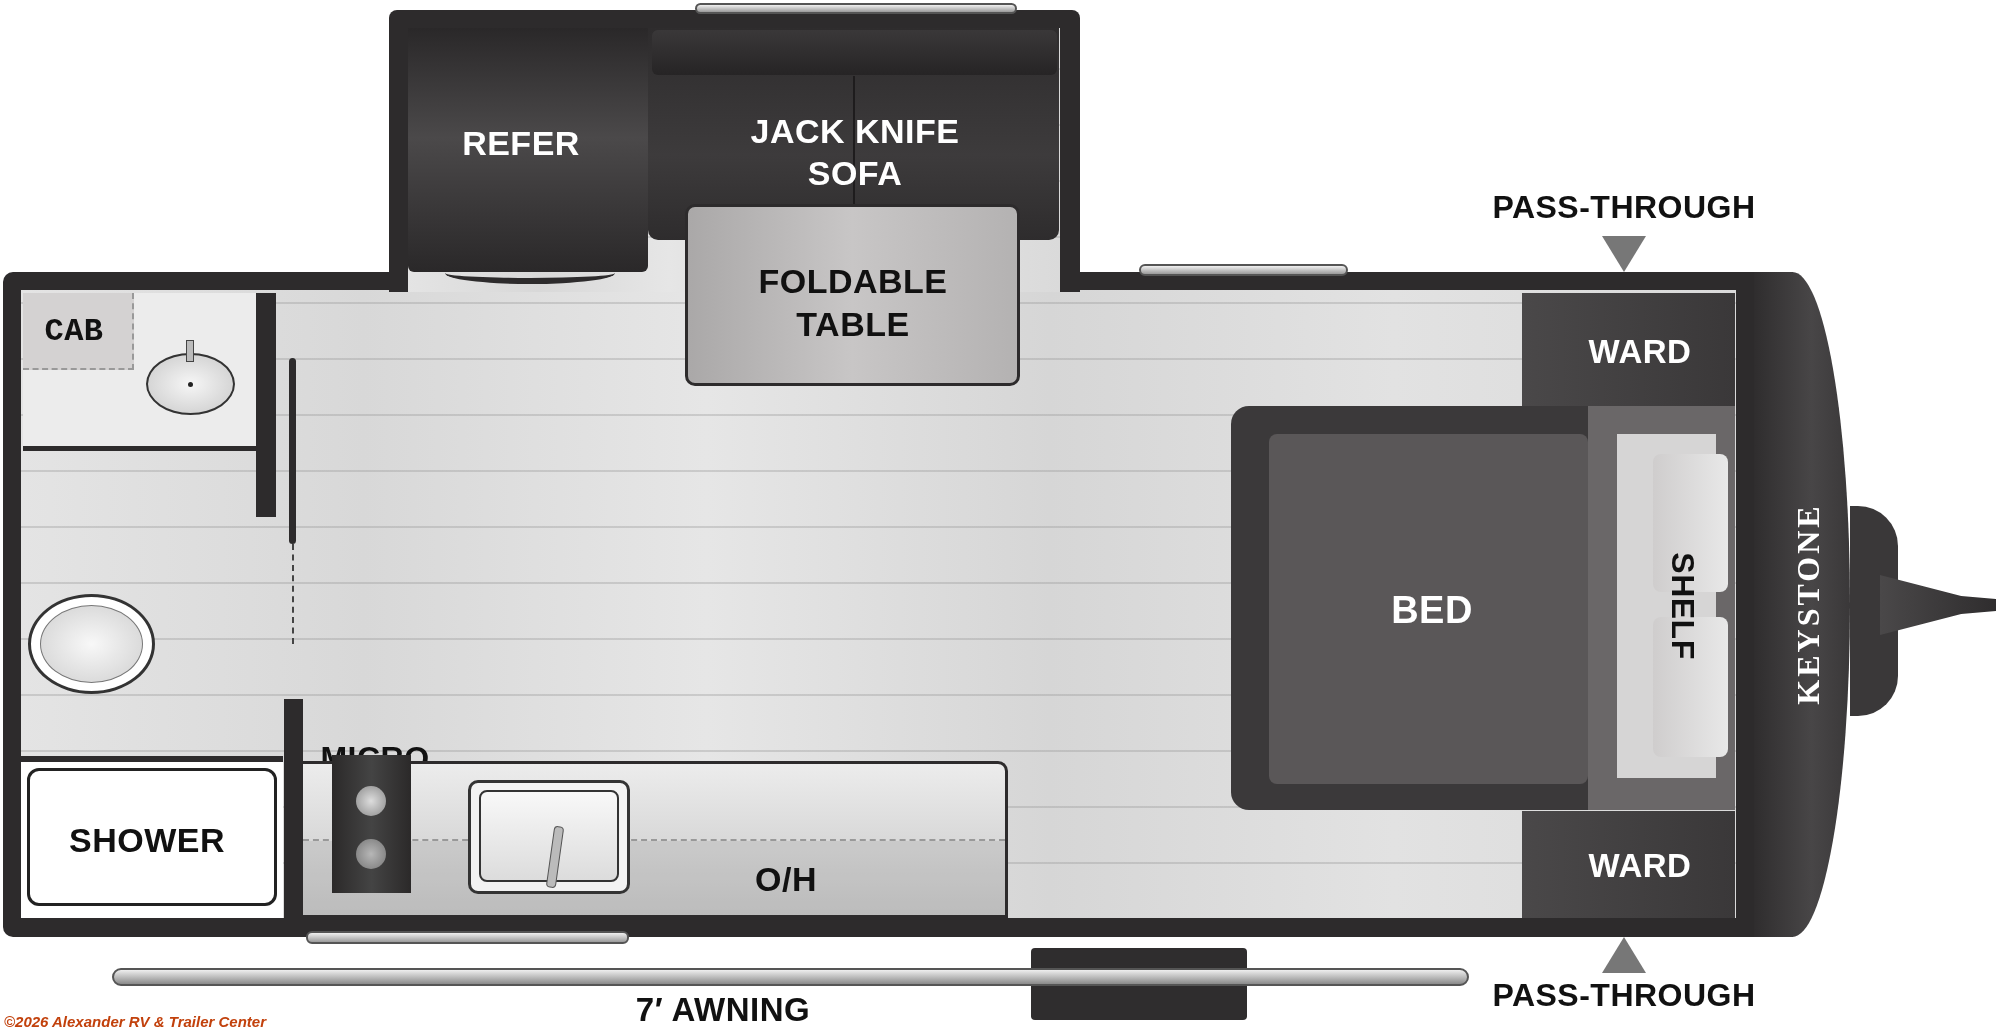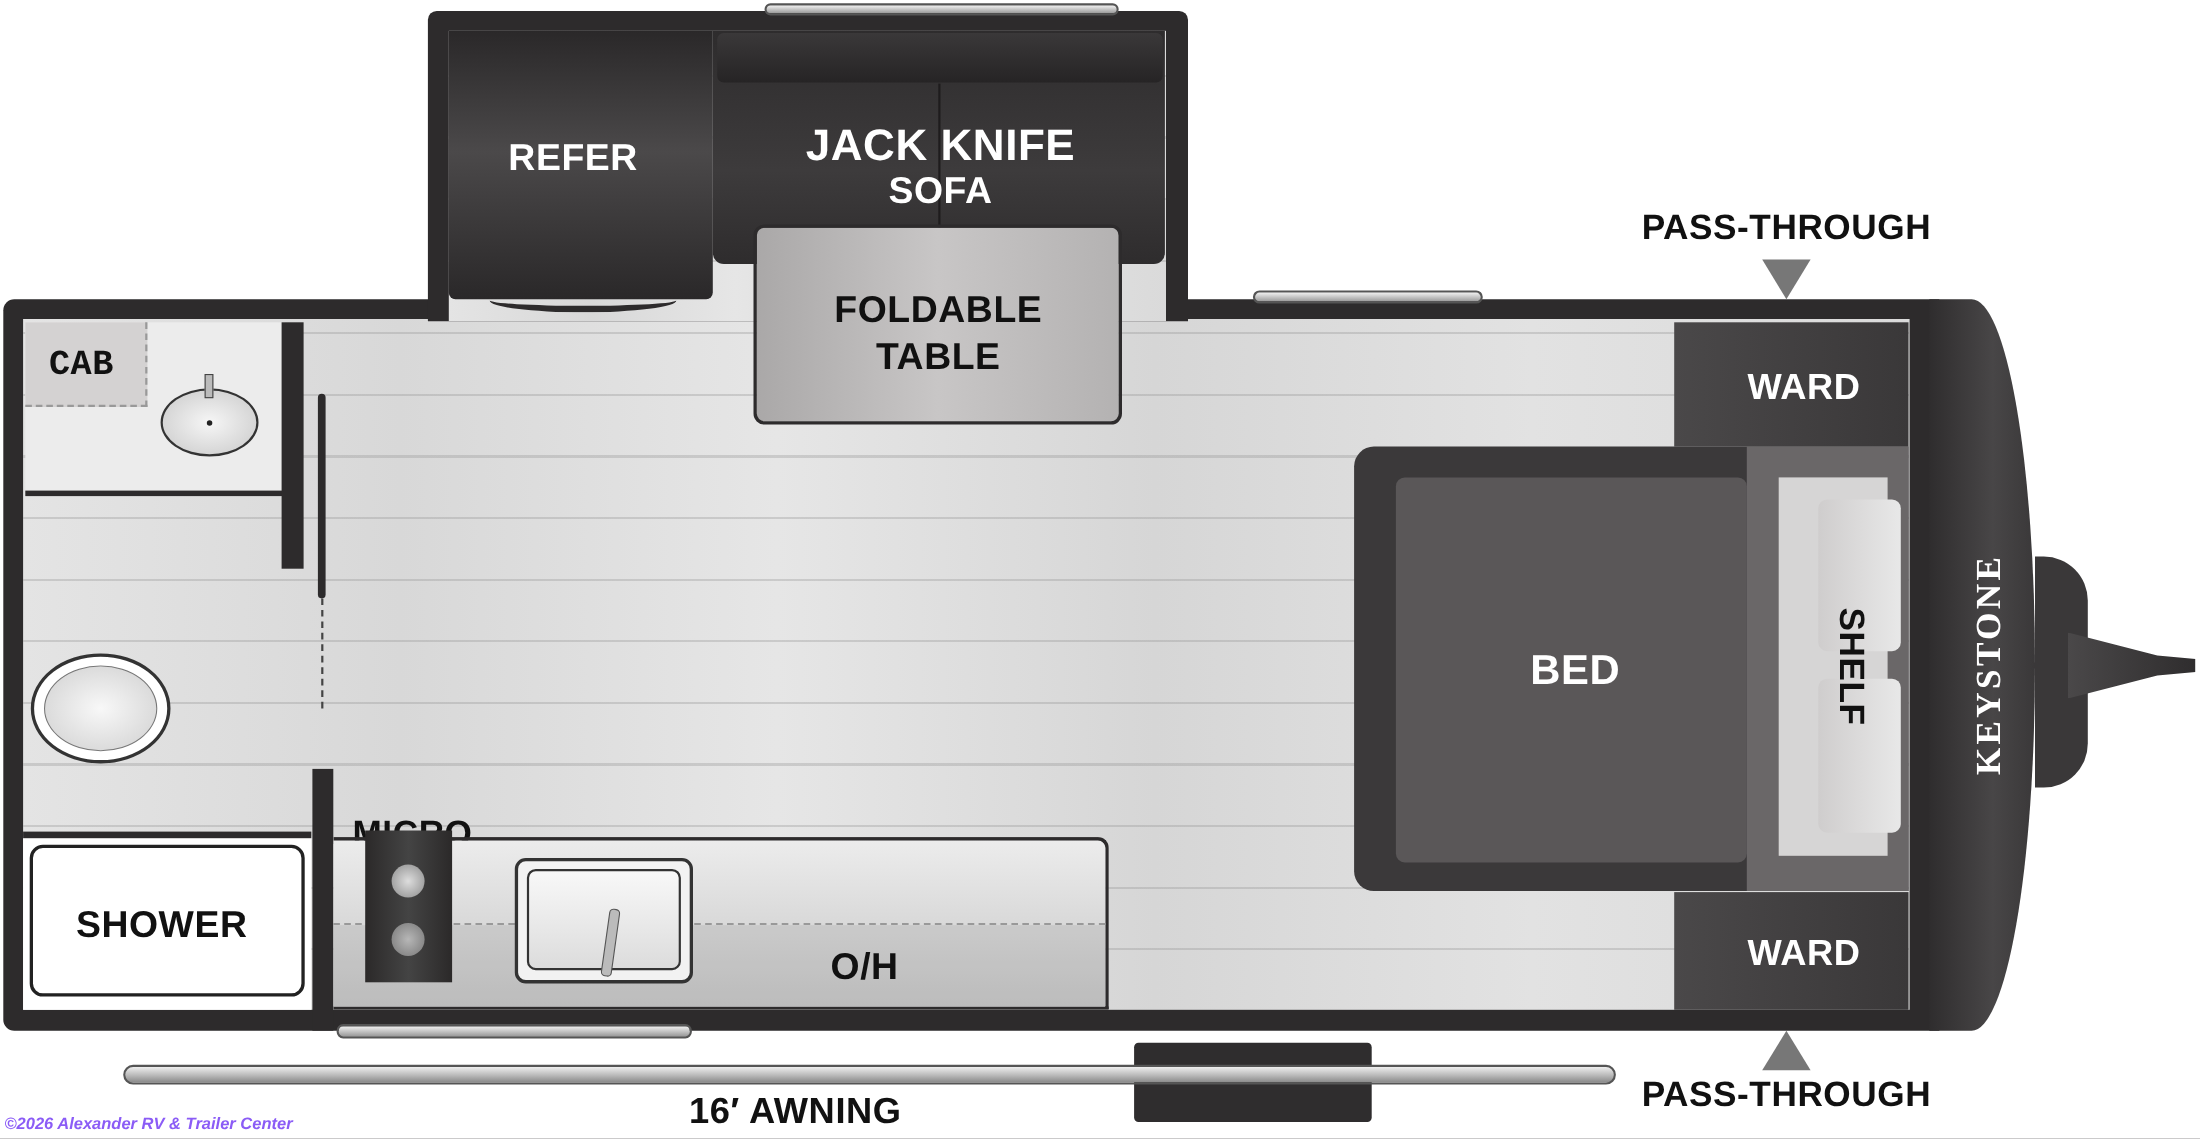--- a/index.html
+++ b/index.html
@@ -26,21 +26,21 @@
 <div class="abs floor" style="left:408px;top:28px;width:652px;height:264px;"></div>
 <div class="abs window" style="left:695px;top:3px;width:322px;height:11px;"></div>
 
 <div class="abs" style="left:408px;top:28px;width:240px;height:244px;background:linear-gradient(#2a2829,#4b494a 45%,#2a2829);border-radius:0 0 6px 6px;"></div>
 <div class="abs" style="left:445px;top:262px;width:170px;height:22px;border-bottom:6px solid #2d2b2c;border-radius:0 0 50% 50%;"></div>
 <div class="lbl white" style="left:521px;top:144px;font-size:34px;">REFER</div>
 
 <div class="abs" style="left:648px;top:28px;width:411px;height:212px;background:linear-gradient(#2e2c2d,#3d3b3c 60%,#2e2c2d);border-radius:0 0 10px 10px;"></div>
 <div class="abs" style="left:652px;top:30px;width:405px;height:45px;background:linear-gradient(#3a3839,#262425);border-radius:6px;"></div>
 <div class="abs" style="left:853px;top:76px;width:2px;height:164px;background:#1e1c1d;"></div>
-<div class="lbl white" style="left:855px;top:132px;font-size:40px;">JACK KNIFE</div>
+<div class="lbl white" style="left:855px;top:132px;font-size:34px;">JACK KNIFE</div>
 <div class="lbl white" style="left:855px;top:174px;font-size:34px;">SOFA</div>
 
 <div class="abs" style="left:685px;top:204px;width:335px;height:182px;background:linear-gradient(90deg,#aaa8a8,#c8c6c6 50%,#b4b2b2);border:3px solid #2d2b2c;border-radius:10px;"></div>
 <div class="lbl dark" style="left:853px;top:282px;font-size:34px;">FOLDABLE</div>
 <div class="lbl dark" style="left:853px;top:325px;font-size:34px;">TABLE</div>
 
 <div class="abs window" style="left:1139px;top:264px;width:209px;height:12px;"></div>
 
 <div class="abs" style="left:23px;top:293px;width:236px;height:158px;background:#ececec;border-bottom:5px solid #2d2b2c;"></div>
 <div class="abs" style="left:23px;top:293px;width:111px;height:77px;background:#d4d2d2;border-right:2px dashed #999;border-bottom:2px dashed #999;"></div>
@@ -103,15 +103,15 @@
 <div class="abs" style="left:1880px;top:575px;width:116px;height:60px;background:linear-gradient(90deg,#4a4849,#2f2d2e);clip-path:polygon(0 0,70% 35%,100% 40%,100% 60%,70% 65%,0 100%);"></div>
 
 <div class="lbl dark" style="left:1624px;top:207px;font-size:32px;">PASS-THROUGH</div>
 <div class="abs" style="left:1602px;top:236px;width:0;height:0;border-left:22px solid transparent;border-right:22px solid transparent;border-top:36px solid #777;"></div>
 
 <div class="abs" style="left:1602px;top:937px;width:0;height:0;border-left:22px solid transparent;border-right:22px solid transparent;border-bottom:36px solid #777;"></div>
 <div class="lbl dark" style="left:1624px;top:995px;font-size:32px;">PASS-THROUGH</div>
 
 <div class="abs" style="left:1031px;top:948px;width:216px;height:72px;background:#2f2d2e;border-radius:4px;"></div>
 <div class="abs" style="left:112px;top:968px;width:1357px;height:18px;background:linear-gradient(#eee,#bdbdbd 50%,#8a8a8a);border:2px solid #555;border-radius:9px;"></div>
-<div class="lbl dark" style="left:723px;top:1010px;font-size:33px;">16′ AWNING</div>
+<div class="lbl dark" style="left:723px;top:1010px;font-size:33px;">7′ AWNING</div>
 
-<div class="abs" style="left:4px;top:1013px;font-size:15px;font-style:italic;font-weight:700;color:#8b5cf6;white-space:nowrap;">©2026 Alexander RV &amp; Trailer Center</div>
+<div class="abs" style="left:4px;top:1013px;font-size:15px;font-style:italic;font-weight:700;color:#c2410c;white-space:nowrap;">©2026 Alexander RV &amp; Trailer Center</div>
 
 </body></html>

